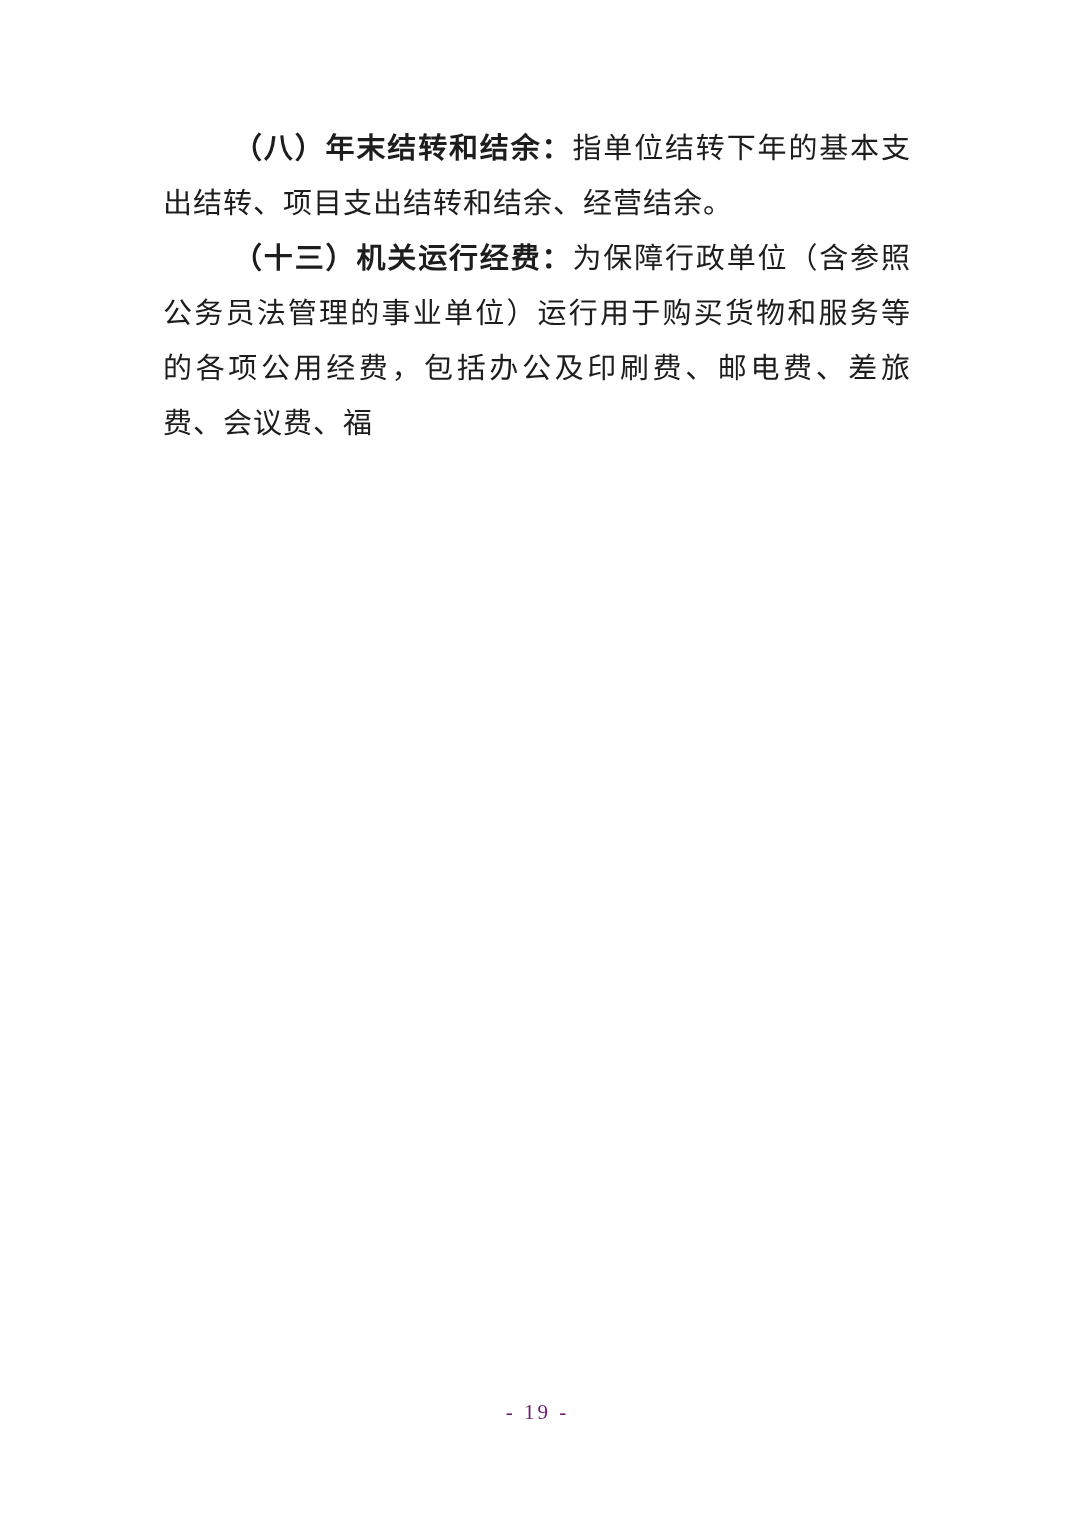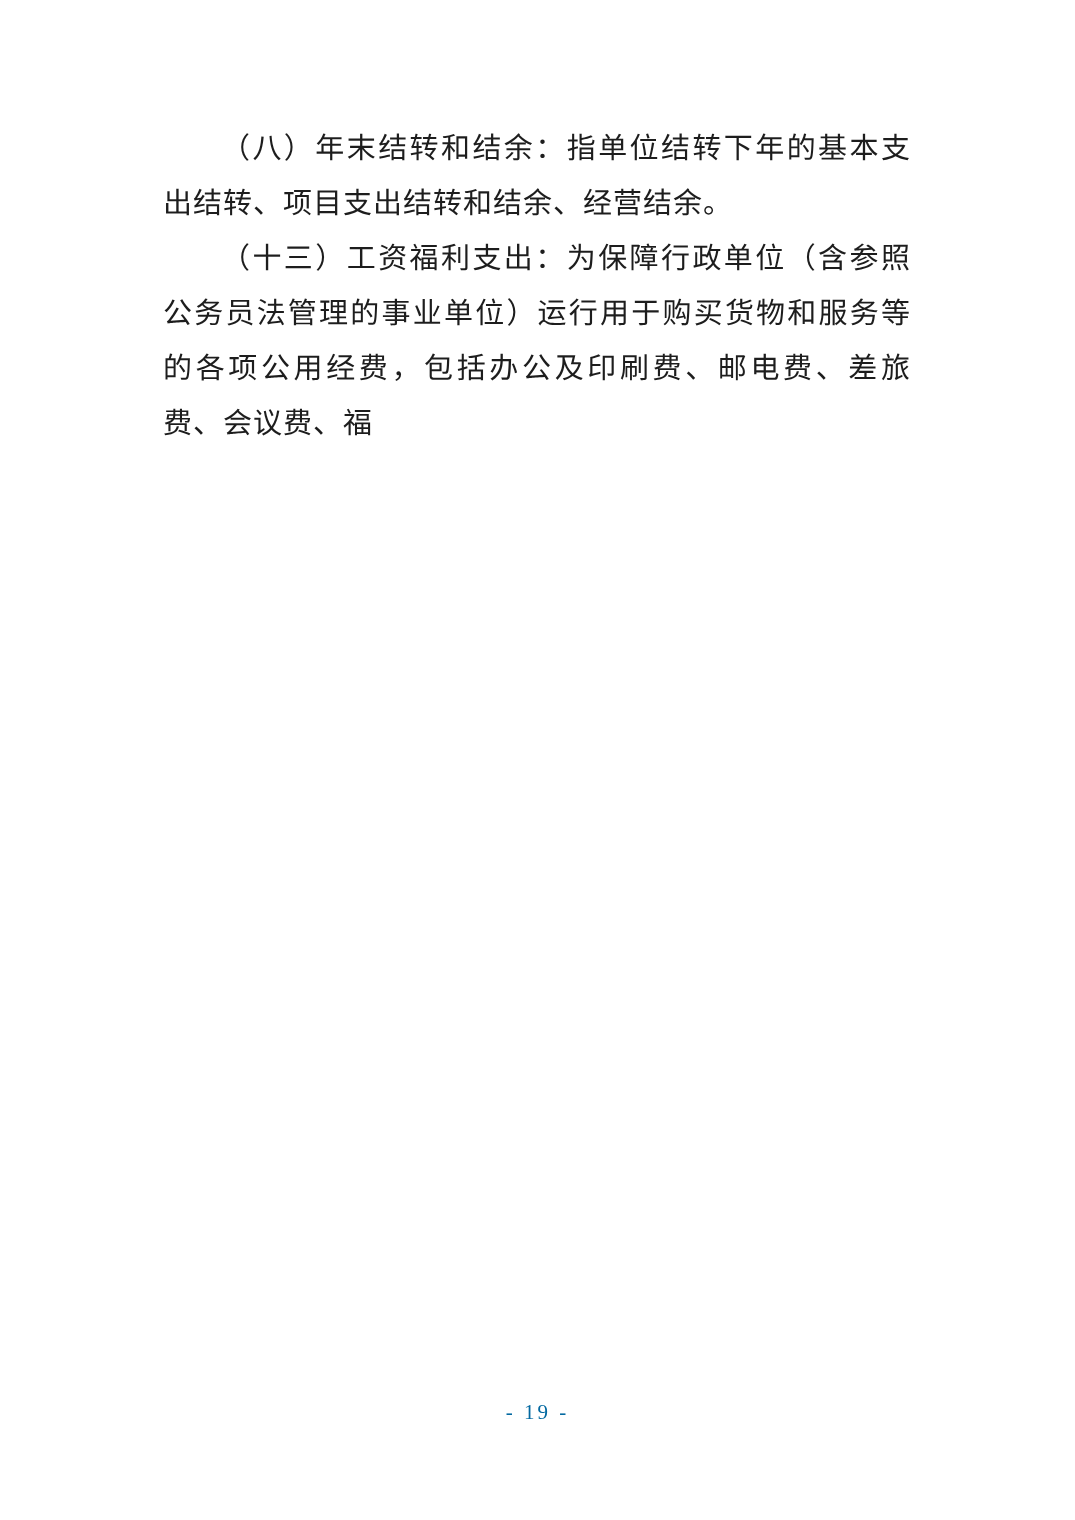--- a/index.html
+++ b/index.html
@@ -35,50 +35,51 @@
     font-size: 29px;
     line-height: 55px;
     letter-spacing: 1px;
     text-align: justify;
     text-justify: inter-character;
     text-indent: 2em;
     word-break: break-all;
     overflow-wrap: anywhere;
   }
   .para .para-heading {
-    font-weight: normal;
+    font-weight: bold;
+    margin-left: 12px;
   }
   .page-footer {
     position: absolute;
     left: 0;
     top: 1400px;
     width: 1075px;
     text-align: center;
   }
   .page-number {
     font-size: 21px;
     letter-spacing: 3px;
-    color: #0369a1;
+    color: #701a75;
     font-family: "Liberation Serif", "DejaVu Serif", serif;
   }
 </style>
 </head>
 <body>
 
 <div class="page">
 
   <main class="doc-body">
 
     <p class="para"><span class="para-heading">（八）年末结转和结余：</span><span class="para-text">指单位结转下年的基本支出结转、项目支出结转和结余、经营结余。</span></p>
 
 
 
 
 
-    <p class="para"><span class="para-heading">（十三）工资福利支出：</span><span class="para-text">为保障行政单位（含参照公务员法管理的事业单位）运行用于购买货物和服务等的各项公用经费，包括办公及印刷费、邮电费、差旅费、会议费、福</span></p>
+    <p class="para"><span class="para-heading">（十三）机关运行经费：</span><span class="para-text">为保障行政单位（含参照公务员法管理的事业单位）运行用于购买货物和服务等的各项公用经费，包括办公及印刷费、邮电费、差旅费、会议费、福</span></p>
 
   </main>
 
   <footer class="page-footer">
     <span class="page-number">- 19 -</span>
   </footer>
 
 </div>
 
 </body></html>

